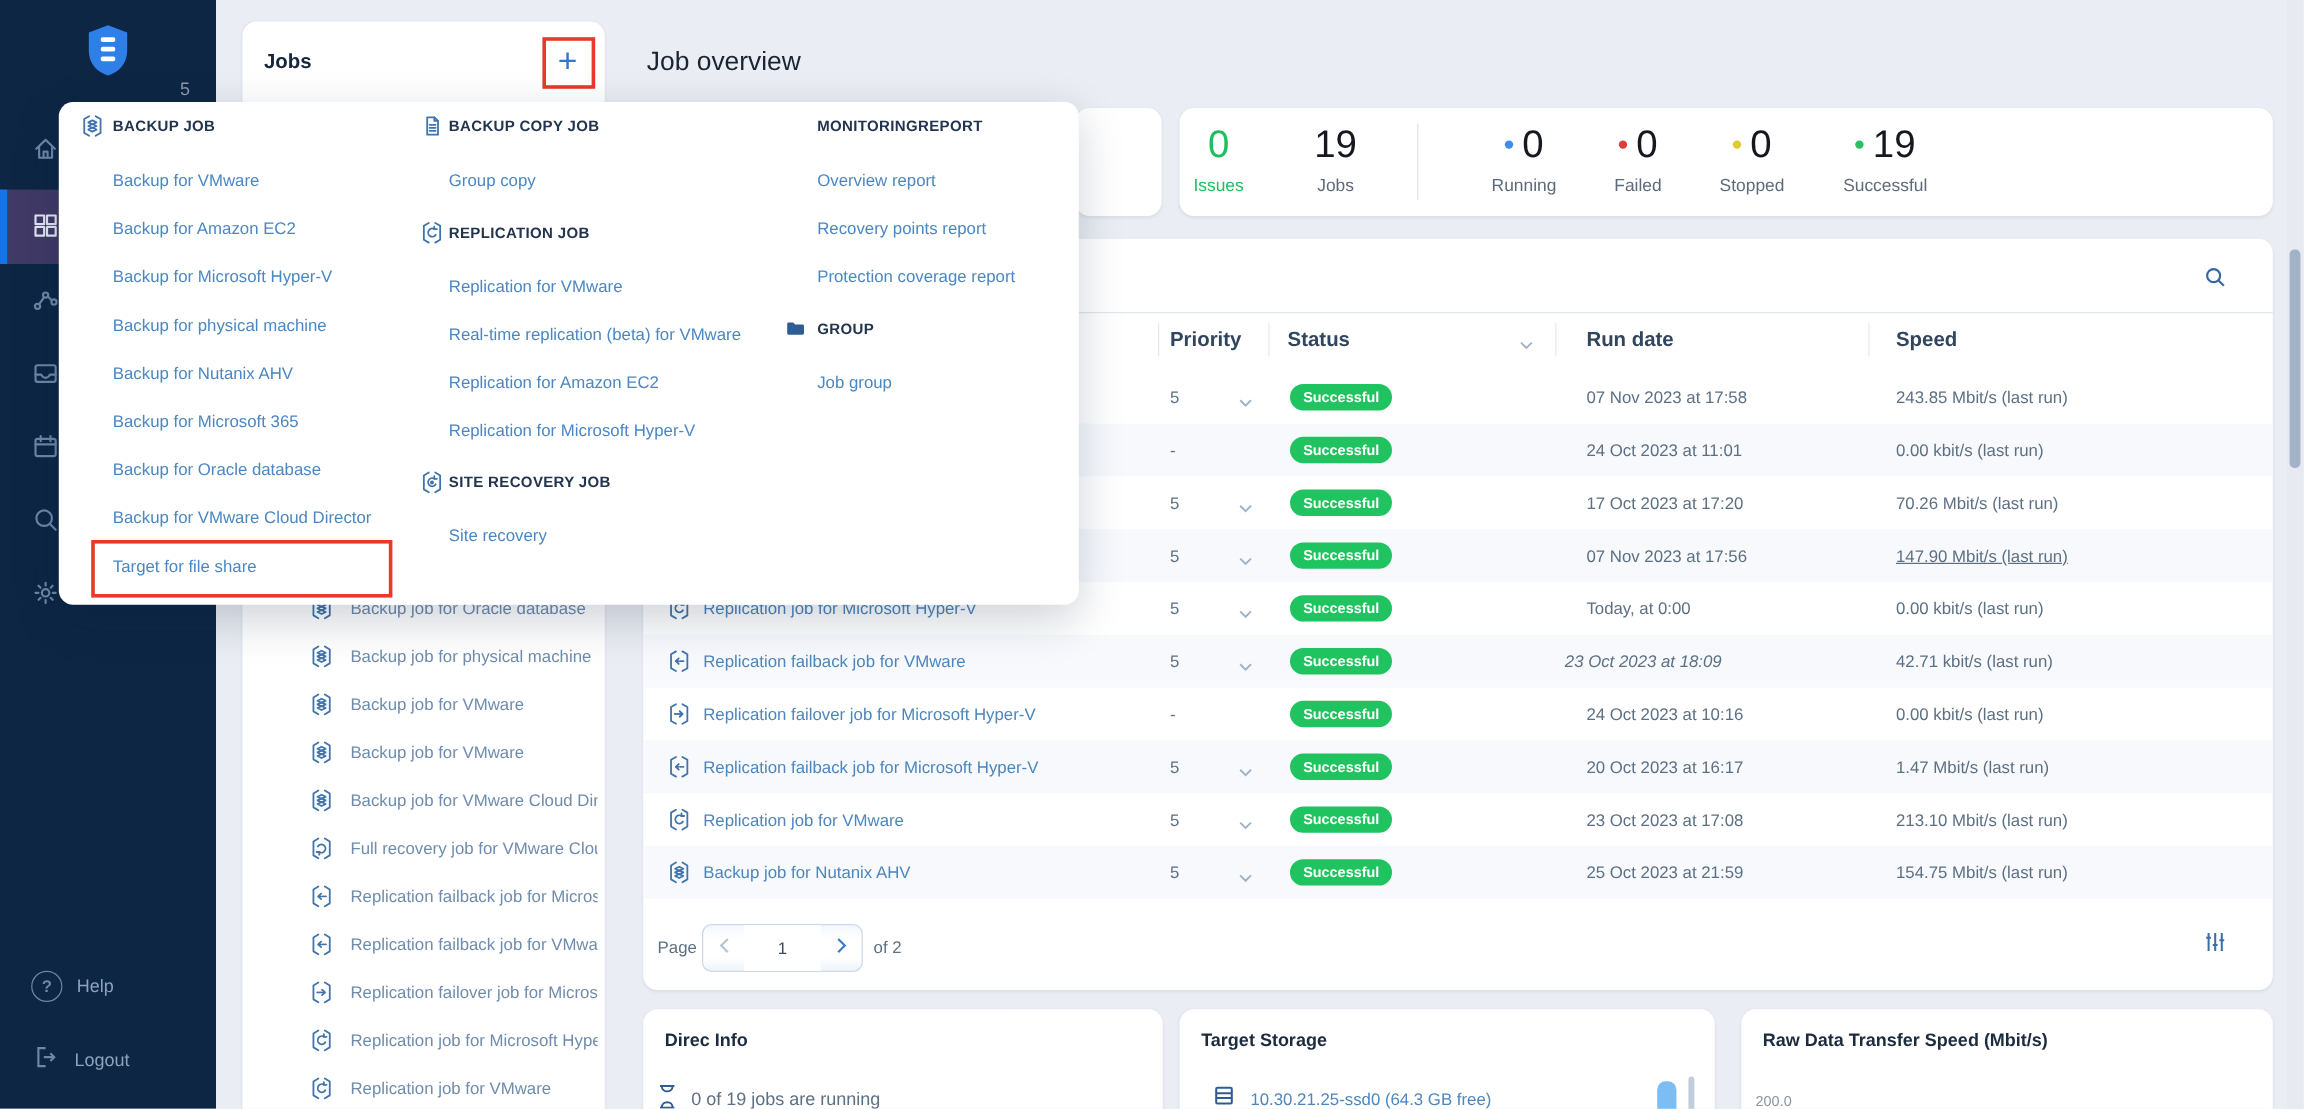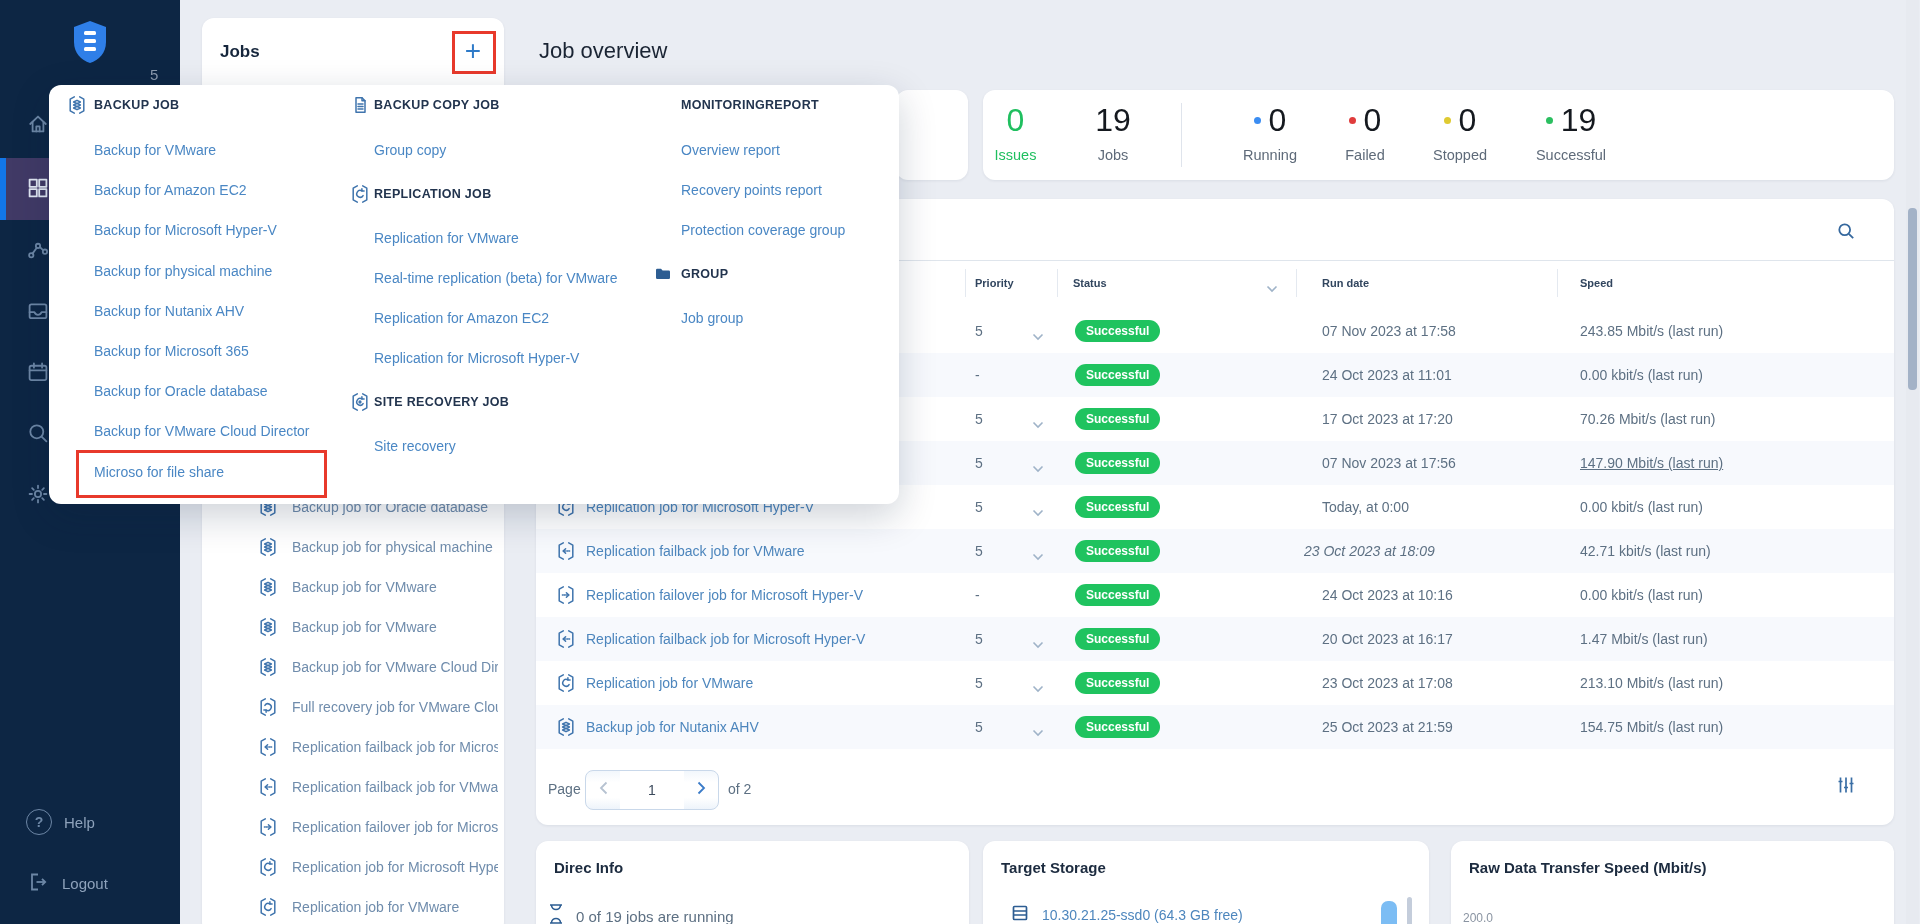--- a/index.html
+++ b/index.html
@@ -35,21 +35,21 @@
   .menu-header{font-size:12.5px;font-weight:bold;color:#22344e;letter-spacing:.3px;}
   .menu-link{font-size:14px;color:#4a87c4;cursor:pointer;}
   .menu-icon{position:absolute;width:20px;height:20px;}
   
   .stat{position:absolute;text-align:center;top:12px;}
   .stat .num{font-size:32px;color:#15191f;display:inline-block;vertical-align:middle;}
   .stat .dot{display:inline-block;width:7px;height:7px;border-radius:50%;margin-right:8px;vertical-align:middle;}
   .stat .lbl{margin-top:8px;font-size:14.5px;color:#5e6a79;}
   .stat-divider{position:absolute;left:198px;top:13px;width:1px;height:64px;background:#dfe4ec;}
   
-  .tbl-header-cell{position:absolute;top:0;height:44px;line-height:44px;font-size:11px;font-weight:bold;color:#31455e;}
+  .tbl-header-cell{position:absolute;top:0;height:44px;line-height:44px;font-size:17px;font-weight:bold;color:#31455e;}
   .col-sep{position:absolute;top:8px;width:1px;height:28px;background:#e4e9f0;}
   .trow{position:absolute;left:0;width:1358px;height:44px;}
   .trow.alt{background:#f7f9fd;}
   .trow .cell{position:absolute;top:0;height:44px;line-height:44px;font-size:14px;color:#5d7083;white-space:nowrap;}
   .trow .name{color:#4d86bd;cursor:pointer;}
   .trow .jicon{position:absolute;left:20px;top:12px;}
   .badge{position:absolute;left:539px;top:11px;height:22px;line-height:22px;padding:0 11px;border-radius:11px;
          background:#1fc35f;color:#fff;font-size:12px;font-weight:bold;}
   .chev{position:absolute;width:12px;height:8px;}
   
@@ -532,21 +532,21 @@
         </svg></span>
       <div class="menu-line menu-header" style="left:45px;top:10px;">BACKUP JOB</div>
       <div class="menu-line menu-link" style="left:45px;top:55px;">Backup for VMware</div>
       <div class="menu-line menu-link" style="left:45px;top:95.2px;">Backup for Amazon EC2</div>
       <div class="menu-line menu-link" style="left:45px;top:135.4px;">Backup for Microsoft Hyper-V</div>
       <div class="menu-line menu-link" style="left:45px;top:175.60000000000002px;">Backup for physical machine</div>
       <div class="menu-line menu-link" style="left:45px;top:215.8px;">Backup for Nutanix AHV</div>
       <div class="menu-line menu-link" style="left:45px;top:256px;">Backup for Microsoft 365</div>
       <div class="menu-line menu-link" style="left:45px;top:296.20000000000005px;">Backup for Oracle database</div>
       <div class="menu-line menu-link" style="left:45px;top:336.40000000000003px;">Backup for VMware Cloud Director</div>
-      <div class="menu-line menu-link" style="left:45px;top:376.6px;">Microso for file share</div>
+      <div class="menu-line menu-link" style="left:45px;top:376.6px;">Target for file share</div>
       <span class="menu-icon" style="left:301px;top:10px;"><svg width="20" height="20" viewBox="0 0 20 20" fill="none" stroke="#3f74ad" stroke-width="1.5" stroke-linecap="round" stroke-linejoin="round">
           <path d="M6 2.8 H12 L15 5.8 V17.2 H6 Z"></path>
           <path d="M12 2.8 V5.8 H15"></path>
           <path d="M8 9 H13 M8 11.5 H13 M8 14 H13"></path>
         </svg></span>
       <div class="menu-line menu-header" style="left:325px;top:10px;">BACKUP COPY JOB</div>
       <div class="menu-line menu-link" style="left:325px;top:55px;">Group copy</div>
       <span class="menu-icon" style="left:301px;top:99px;"><svg width="20" height="20" viewBox="0 0 20 20" fill="none" stroke="#3f74ad" stroke-width="1.5" stroke-linecap="round" stroke-linejoin="round">
           <path d="M7.3 1.8 L3.2 4.2 V15.8 L7.3 18.2"></path>
           <path d="M12.7 1.8 L16.8 4.2 V15.8 L12.7 18.2"></path>
@@ -563,21 +563,21 @@
           <path d="M12.7 1.8 L16.8 4.2 V15.8 L12.7 18.2"></path>
           <path d="M13.1 11.6 A3.4 3.4 0 1 1 11.9 6.9"></path>
           <path d="M11.9 4.8 V7 H14.1"></path>
           <circle cx="10" cy="10" r="0.9"></circle>
         </svg></span>
       <div class="menu-line menu-header" style="left:325px;top:307px;">SITE RECOVERY JOB</div>
       <div class="menu-line menu-link" style="left:325px;top:351px;">Site recovery</div>
       <div class="menu-line menu-header" style="left:632px;top:10px;">MONITORINGREPORT</div>
       <div class="menu-line menu-link" style="left:632px;top:55px;">Overview report</div>
       <div class="menu-line menu-link" style="left:632px;top:95px;">Recovery points report</div>
-      <div class="menu-line menu-link" style="left:632px;top:135px;">Protection coverage group</div>
+      <div class="menu-line menu-link" style="left:632px;top:135px;">Protection coverage report</div>
       <span class="menu-icon" style="left:604px;top:179px;"><svg width="20" height="20" viewBox="0 0 20 20">
           <path d="M3 6 Q3 4.8 4.2 4.8 H8 L9.6 6.5 H15.8 Q17 6.5 17 7.7 V13.8 Q17 15 15.8 15 H4.2 Q3 15 3 13.8 Z" fill="#2d5d92"></path>
         </svg></span>
       <div class="menu-line menu-header" style="left:632px;top:179px;">GROUP</div>
       <div class="menu-line menu-link" style="left:632px;top:223px;">Job group</div>
     </div>
   <div class="red-box" style="left:27px;top:365px;width:245px;height:42px;"></div>
 </div>
 
 <div class="scroll-track"></div>

